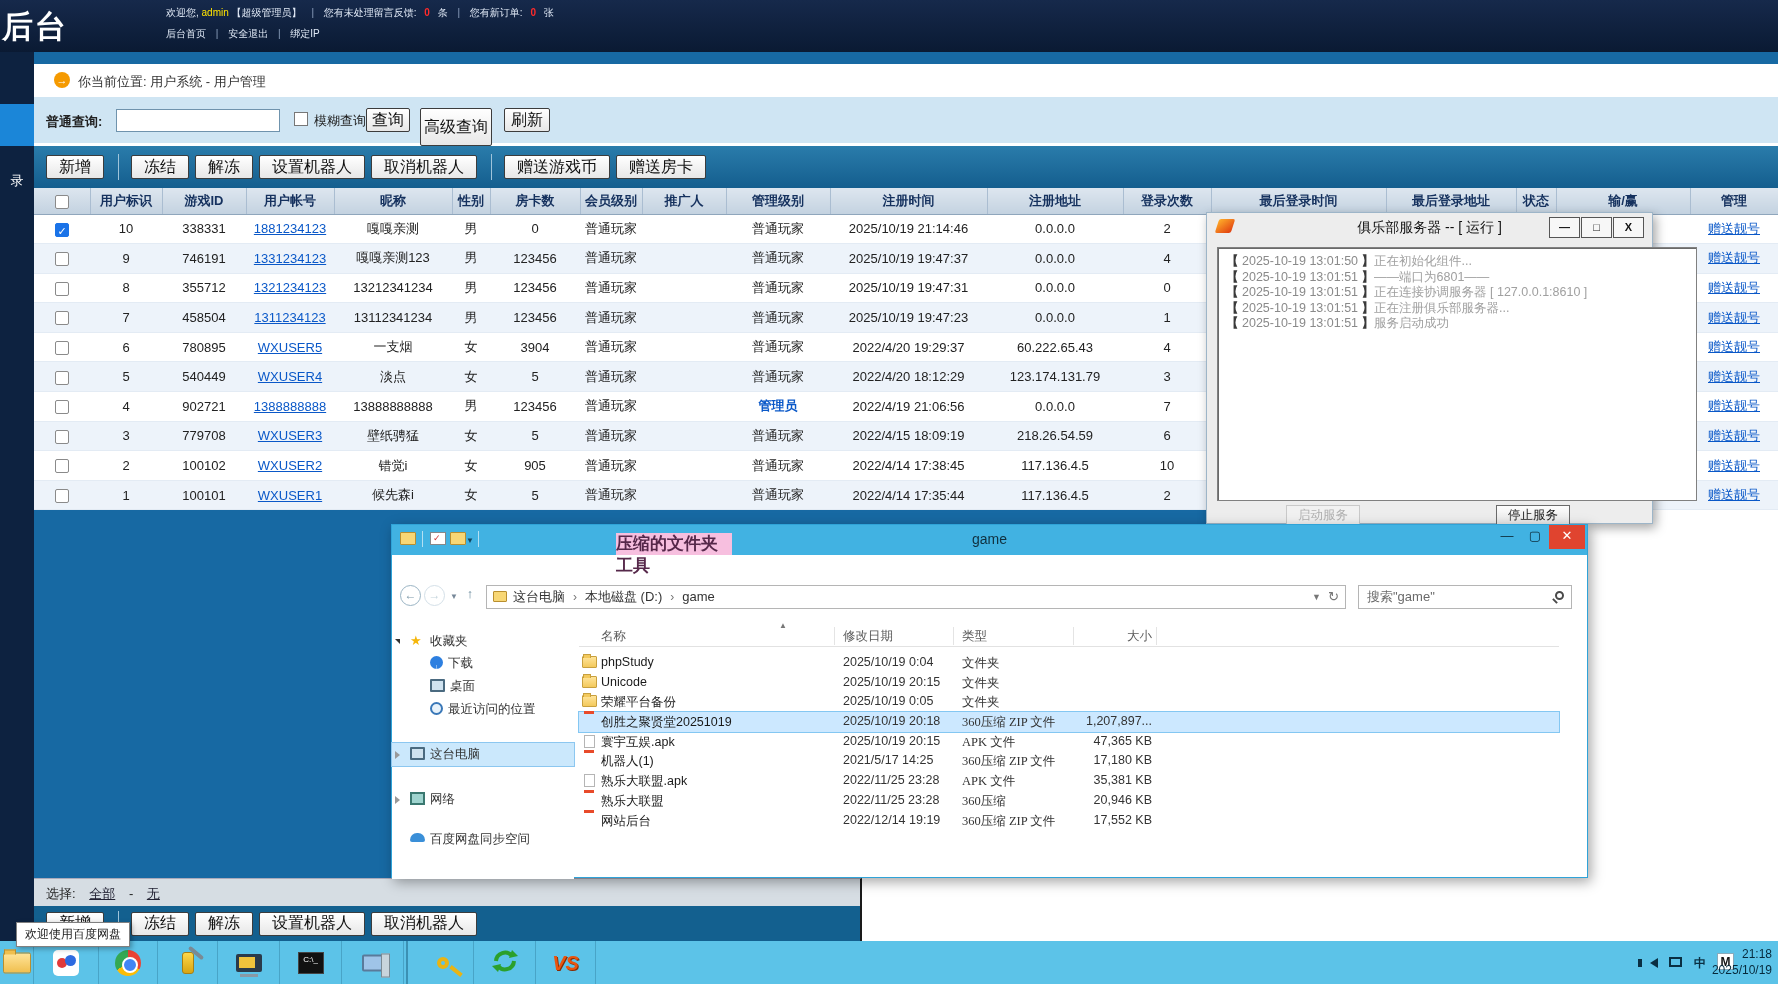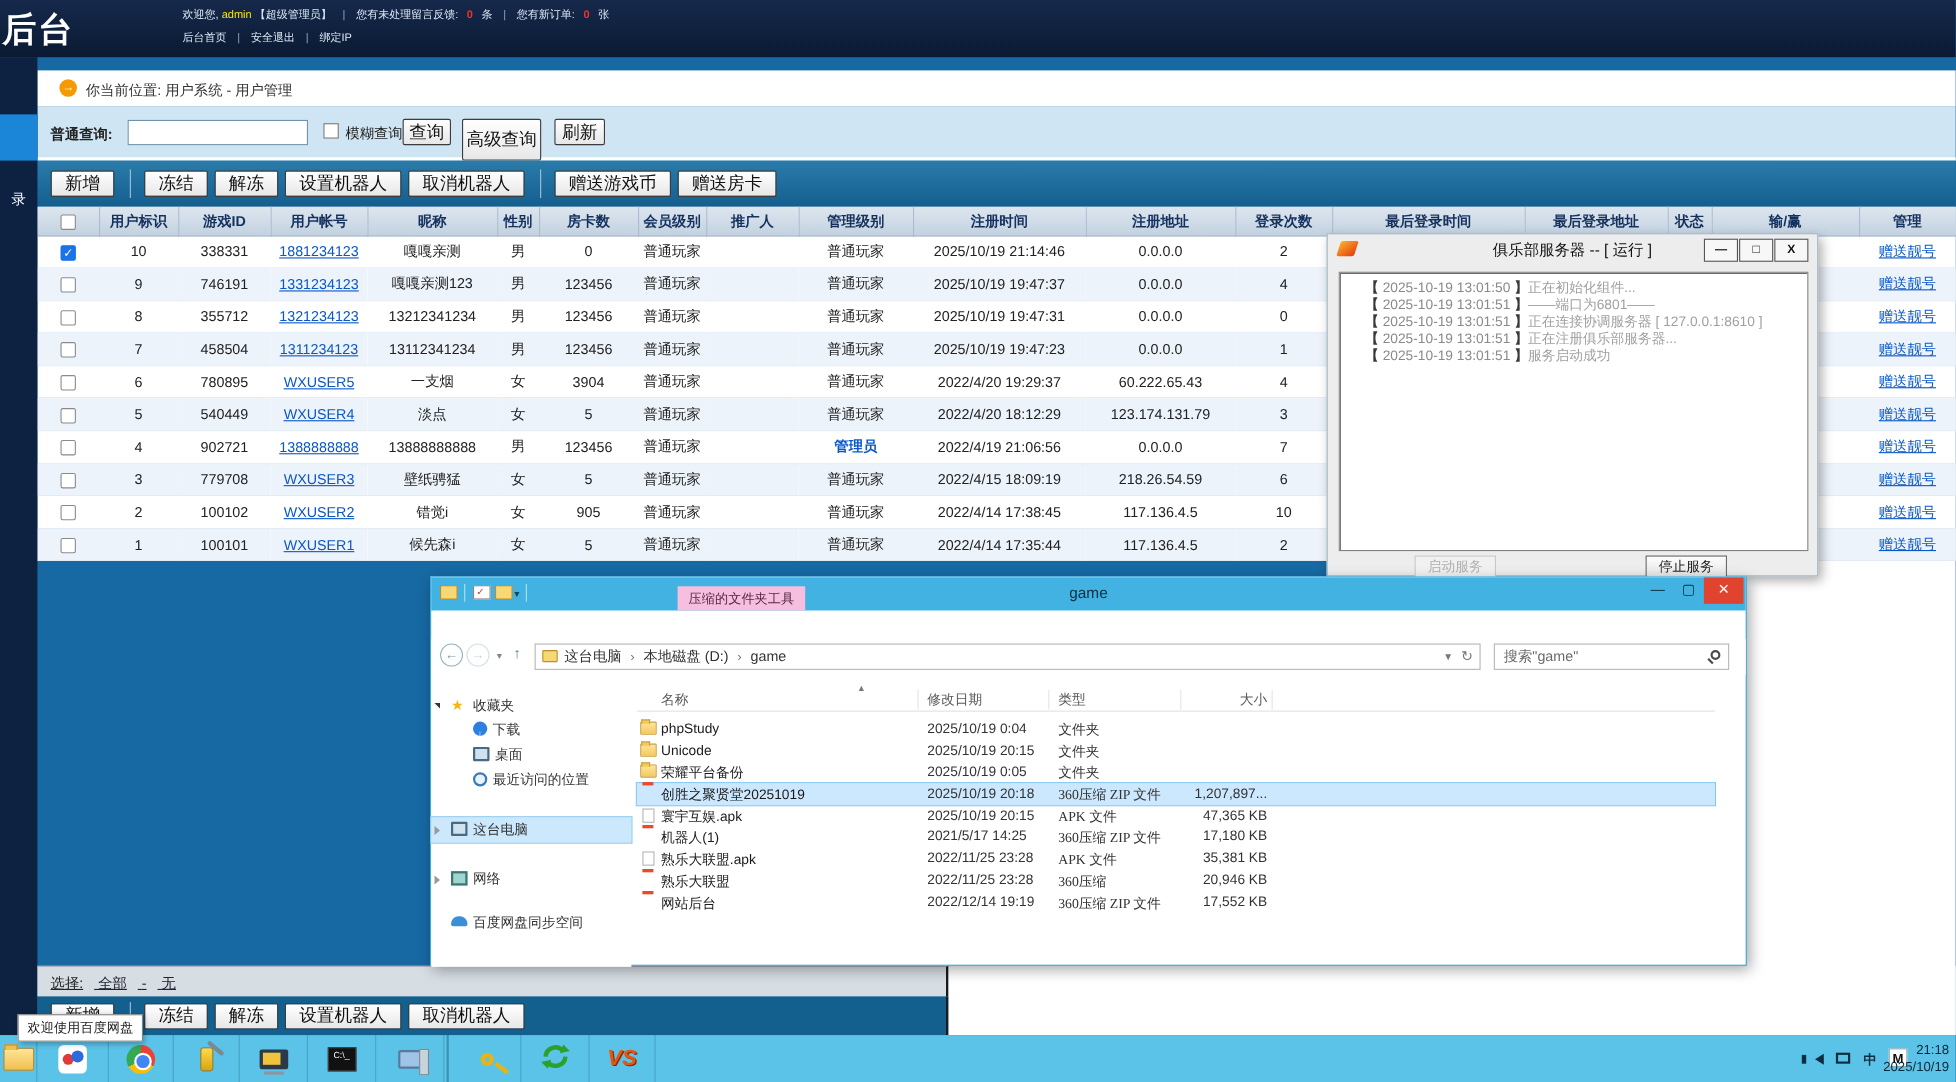--- a/index.html
+++ b/index.html
@@ -64,39 +64,39 @@
   #footer-select span { margin-right:10px; }
   .sel-link { text-decoration:underline; cursor:pointer; color:#223; }
 
   
   #club { left:1206px; top:212px; width:447px; height:312px; background:#ededed; border:1px solid #9db5c8; box-shadow:3px 4px 10px rgba(0,0,0,.35); z-index:5; }
   #club-title { position:absolute; left:0; top:0; width:100%; height:28px; }
   #club-icon { position:absolute; left:10px; top:6px; width:16px; height:14px; background:linear-gradient(135deg,#ffb02a,#e03c10); transform:skewX(-18deg); border-radius:2px; }
   #club-title-text { position:absolute; left:0; top:6px; width:100%; text-align:center; font-size:14px; color:#111; }
   .club-ctl { position:absolute; top:4px; width:31px; height:21px; background:#f7f7f7; border:1px solid #555; font-size:11px; font-weight:bold; text-align:center; line-height:19px; color:#111; cursor:pointer; }
   #club-min { right:72px; } #club-max { right:40px; } #club-close { right:8px; width:31px; }
-  #club-log { position:absolute; left:10px; top:34px; width:427px; height:254px; background:#fff; border:1px solid #808080; box-shadow:inset 1px 1px 0 #6a6a6a; padding:6px 23px; font-size:12.5px; line-height:15.5px; overflow:hidden; }
+  #club-log { position:absolute; left:10px; top:34px; width:480px; height:254px; background:#fff; border:1px solid #808080; box-shadow:inset 1px 1px 0 #6a6a6a; padding:6px 8px; font-size:12.5px; line-height:15.5px; overflow:hidden; }
   .logline { white-space:nowrap; }
   .log-br { color:#3a3a3a; font-weight:bold; }
   .log-t { color:#8a8a8a; }
   .log-m { color:#a0a0a0; }
   .club-btn { position:absolute; top:292px; width:74px; height:21px; font-size:12.5px; text-align:center; line-height:19px; cursor:pointer; }
   #club-start { left:79px; color:#b0b0b0; background:#f1f1f1; border:1px solid #c9c9c9; }
   #club-stop { left:289px; color:#1a1a1a; background:linear-gradient(#fdfdfd,#e4e4e4); border:1px solid #6a6a6a; }
 
   
   #explorer { left:391px; top:524px; width:1197px; height:354px; background:#fff; border:1px solid #2fa3d8; box-shadow:3px 4px 12px rgba(0,0,0,.35); z-index:6; }
   #ex-title { position:absolute; left:0; top:0; width:100%; height:30px; background:#41b2e2; }
   .qat { position:absolute; top:7px; width:16px; height:13px; }
   .qat-folder { background:#f8d775; border:1px solid #b98f2f; border-radius:1px; }
   .qat-doc { background:#fff; border:1px solid #888; }
   .qat-doc::after { content:"✓"; color:#c33; font-size:9px; position:absolute; left:2px; top:0px; }
   .qat-sep { position:absolute; top:6px; width:1px; height:16px; background:rgba(255,255,255,.6); }
   #qat-arrow { position:absolute; left:74px; top:11px; font-size:8px; color:#13455c; }
-  #ex-ctx-label { position:absolute; left:224px; top:8px; width:116px; height:22px; background:#f7bfdf; color:#56284a; font-size:12px; text-align:center; line-height:22px; }
+  #ex-ctx-label { position:absolute; left:224px; top:8px; width:116px; height:22px; background:#f7bfdf; color:#56284a; font-size:17px; line-height:22px;font-weight:bold; }
   #ex-title-text { position:absolute; left:0; top:6px; width:100%; text-align:center; font-size:14px; color:#10303f; }
   .capbtn { position:absolute; top:0; height:24px; text-align:center; line-height:22px; font-size:13px; color:#0d2c3a; cursor:pointer; }
   #ex-min { right:66px; width:28px; } #ex-max { right:38px; width:28px; }
   #ex-close { right:2px; width:36px; background:#e0442f; color:#fff; font-weight:bold; }
 
   #ex-tabs { position:absolute; left:0; top:30px; width:100%; height:26px; background:#f6f7f9; border-bottom:1px solid #ddd; }
   .ex-tab { position:absolute; top:2px; height:24px; font-size:13px; color:#333; text-align:center; line-height:24px; cursor:pointer; }
   #tab-file { left:9px; width:46px; background:#2668a8; color:#fff; }
   #tab-home { left:62px; width:44px; }
   #tab-share { left:110px; width:44px; }
@@ -499,21 +499,21 @@
         <td></td>
         <td></td>
         <td></td>
         <td class="winloss">0.00</td>
         <td><a class="cell-link">赠送靓号</a></td>
       </tr>
     </tbody>
 </table>
 
 <div class="abs" id="footer-select">
-  <div style="padding:6px 0 0 12px;text-decoration:underline;">
+  <div style="padding:6px 0 0 12px;">
     <span>选择:</span>
     <span class="sel-link">全部</span>
     <span>-</span>
     <span class="sel-link">无</span>
   </div>
 </div>
 <div class="abs" id="footer-btnbar">
     <div class="btnrow" id="footer-row">
       <button class="wbtn">新增</button>
       <span class="vsep"></span>

